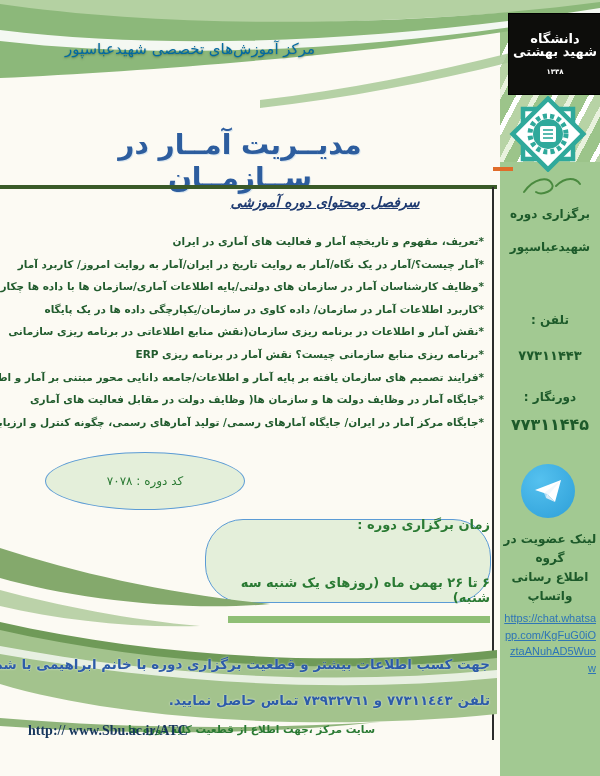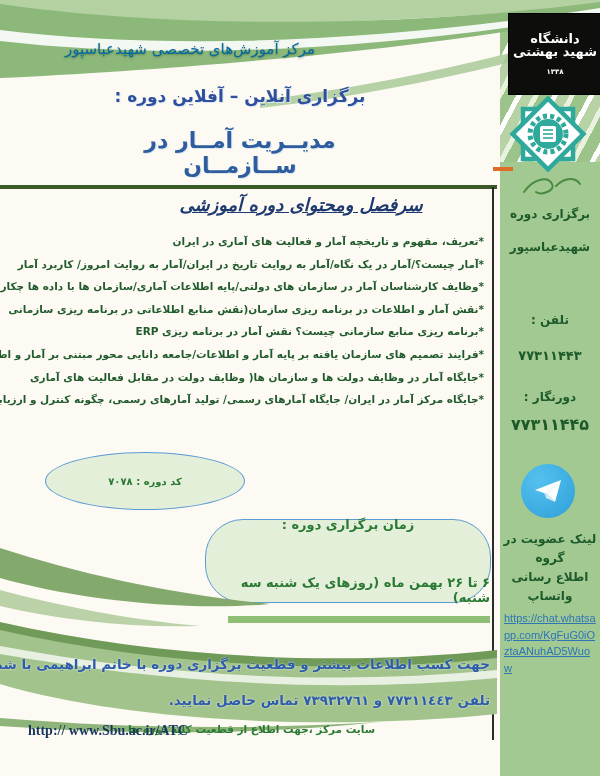--- a/index.html
+++ b/index.html
@@ -23,53 +23,53 @@
     color:#fff; display:flex; flex-direction:column; align-items:center; justify-content:center;
     text-align:center; line-height:1.02; font-weight:bold; border:1px solid #000;
   }
   .uni-logo .l1 { font-size:13px; }
   .uni-logo .l2 { font-size:13px; }
   .uni-logo .yr { font-size:7px; margin-top:10px; }
   .orange-dash { left:493px; top:167px; width:20px; height:4px; background:#e06c2a; }
 
   .side-txt { left:500px; width:100px; text-align:center; color:#1d5a2a;
               font-weight:bold; font-size:12px; direction:rtl; }
-  .side-link { left:504px; top:610px; width:92px; text-align:left;
+  .side-link { left:504px; top:610px; width:92px; text-align:right;
                color:#2e75b6; font-size:11px; line-height:16.5px;
                word-break:break-all; font-family:"Liberation Sans",sans-serif; }
 
   
   .org-name { left:30px; top:40px; width:320px; text-align:center; color:#0369a1;
               font-size:15px; font-weight:normal; direction:rtl;
               text-shadow:0 1px 2px rgba(60,90,50,.55); }
   .delivery { left:100px; top:86px; width:280px; text-align:center; color:#2d4f9e;
               font-size:17px; font-weight:bold; direction:rtl;
               text-shadow:1px 1px 0 #dfe9f5; }
   .course-title { left:110px; top:128px; width:260px; text-align:center; color:#2d5d9e;
-              font-size:22px; font-weight:bold; direction:rtl;
+              font-size:28px; font-weight:bold; direction:rtl;
               text-shadow:1px 1px 0 #d9e6ef; }
   .divider { left:0; top:185px; width:497px; height:4px; background:#3a5a28; }
   .vline { left:492px; top:187px; width:2px; height:553px; background:#2b2b2b; }
 
   
-  .section-title { left:136px; top:194px; width:330px; text-align:center; color:#1e3a70;
-                   font-size:18px; font-weight:bold; font-style:italic;
+  .section-title { left:160px; top:194px; width:330px; text-align:center; color:#1e3a70;
+                   font-size:14px; font-weight:bold; font-style:italic;
                    text-decoration:underline; direction:rtl; }
   .bullets { left:6px; top:230px; width:478px; direction:rtl; list-style:none; }
   .bullets li { font-size:10.5px; font-weight:bold; color:#215b2d;
                 line-height:22.6px; white-space:nowrap; text-align:right; }
 
   
   .code-oval { left:45px; top:452px; width:200px; height:58px; border-radius:50%;
                background:#e4efda; border:1.5px solid #5b9bd5;
                display:flex; align-items:center; justify-content:center;
-               color:#2a7a33; font-size:10px; font-weight:bold; direction:rtl; }
+               color:#2a7a33; font-size:12px; font-weight:normal; direction:rtl; }
   .date-box { left:205px; top:519px; width:286px; height:84px; border-radius:38px;
               background:#e4efda; border:1.5px solid #5b9bd5;
-              display:flex; flex-direction:column; align-items:center; justify-content:center;
+              display:flex; flex-direction:column; justify-content:center;
               gap:7px; color:#2a7a33; font-weight:bold; direction:rtl; }
   .date-box .d1 { font-size:13px; }
   .date-box .d2 { font-size:13px;margin-top:36px; }
   .green-bar { left:228px; top:616px; width:262px; height:7px; background:#8fbf75; }
 
   
   .contact1 { left:0; top:656px; width:490px; text-align:right; color:#2d5ca8;
               font-size:13.5px; font-weight:bold; direction:rtl; white-space:nowrap;
               text-shadow:0 0 2px #eef4ea; }
   .contact2 { left:0; top:692px; width:490px; text-align:right; color:#2d5ca8;
@@ -94,21 +94,20 @@
   <div class="abs stripes"></div>
 
   <svg class="abs" style="left:0;top:0" width="600" height="118" viewBox="0 0 600 118">
     <path d="M0 0 H600 V5 C400 24 180 28 0 24 Z" fill="#b4d1a2"></path>
     <path d="M0 4 C180 30 420 26 600 2 L600 15 C430 50 170 70 0 78 Z" fill="#8cb87a"></path>
     <path d="M0 30 C180 52 400 40 600 8 L600 13 C400 48 180 62 0 41 Z" fill="#ffffff" opacity="0.9"></path>
     <path d="M260 100 C380 86 500 58 600 28 L600 37 C500 68 380 94 260 108 Z" fill="#a8c996" opacity="0.85"></path>
   </svg>
 
   <div class="abs org-name">مرکز آموزش‌های تخصصی شهیدعباسپور</div>
-  <div class="abs delivery">برگزاری آنلاین – آفلاین دوره :</div>
   <div class="abs course-title">مدیــریت آمــار در ســازمــان</div>
 
   <div class="abs uni-logo">
     <div class="l1">دانشگاه</div>
     <div class="l2">شهید بهشتی</div>
     <div class="yr">۱۳۳۸</div>
   </div>
 
   <svg class="abs" style="left:503px;top:96px" width="90" height="76" viewBox="0 0 90 76">
     <g transform="translate(45,38)">
@@ -128,20 +127,21 @@
   </svg>
 
   <div class="abs divider"></div>
   <div class="abs vline"></div>
 
   <div class="abs section-title">سرفصل ومحتوای دوره آموزشی</div>
   <ul class="abs bullets">
     <li>*تعریف، مفهوم و تاریخچه آمار و فعالیت های آماری در ایران</li>
     <li>*آمار چیست؟/آمار در یک نگاه/آمار به روایت تاریخ در ایران/آمار به روایت امروز/ کاربرد آمار</li>
     <li>*وظایف کارشناسان آمار در سازمان های دولتی/پایه اطلاعات آماری/سازمان ها با داده ها چکار می کنند ؟</li>
+    <li>*کاربرد اطلاعات آمار در سازمان/ داده کاوی در سازمان/یکپارچگی داده ها در یک پایگاه</li>
     <li>*نقش آمار و اطلاعات در برنامه ریزی سازمان(نقش منابع اطلاعاتی در برنامه ریزی سازمانی</li>
     <li>*برنامه ریزی منابع سازمانی چیست؟ نقش آمار در برنامه ریزی ERP</li>
     <li>*فرایند تصمیم های سازمان یافته بر پایه آمار و اطلاعات/جامعه دانایی محور مبتنی بر آمار و اطلاعات</li>
     <li>*جایگاه آمار در وظایف دولت ها و سازمان ها( وظایف دولت در مقابل فعالیت های آماری</li>
     <li>*جایگاه مرکز آمار در ایران/ جایگاه آمارهای رسمی/ تولید آمارهای رسمی، چگونه کنترل و ارزیابی کیفی می شوند؟</li>
   </ul>
 
   <div class="abs code-oval">
     <span>کد دوره : ۷۰۷۸</span>
   </div>

